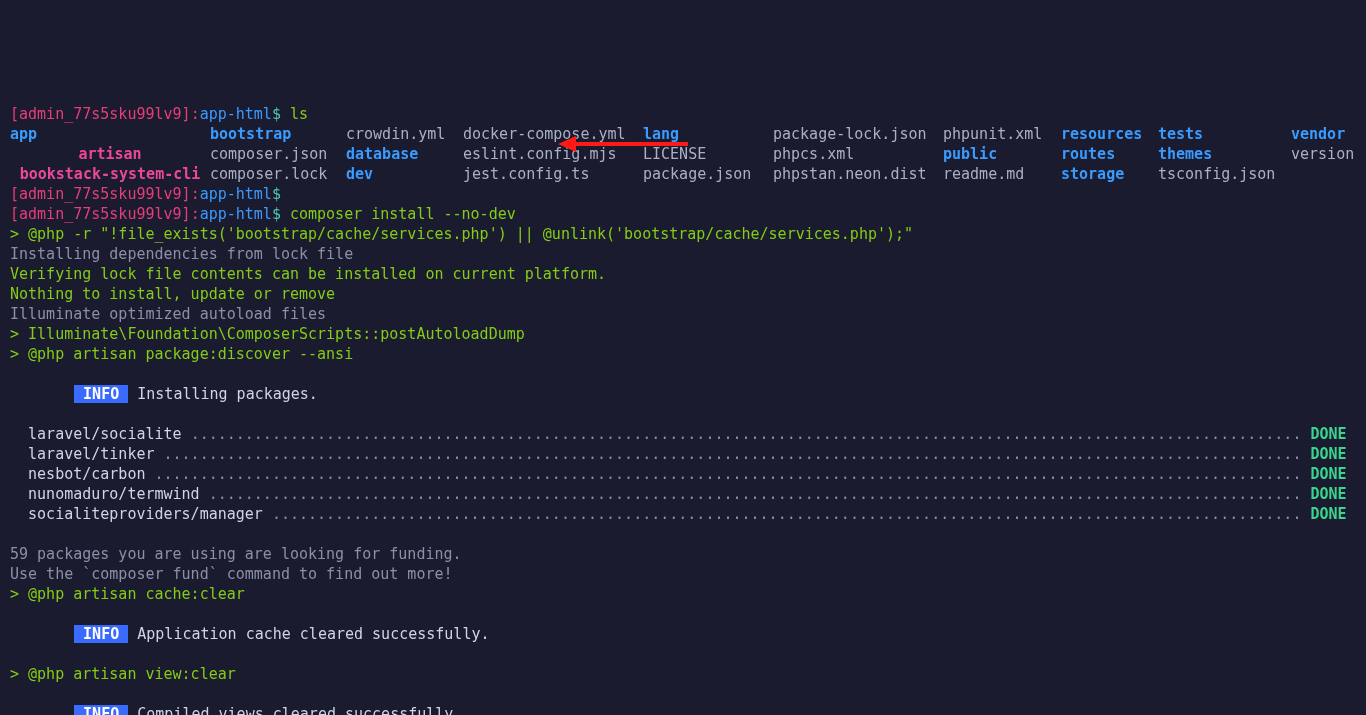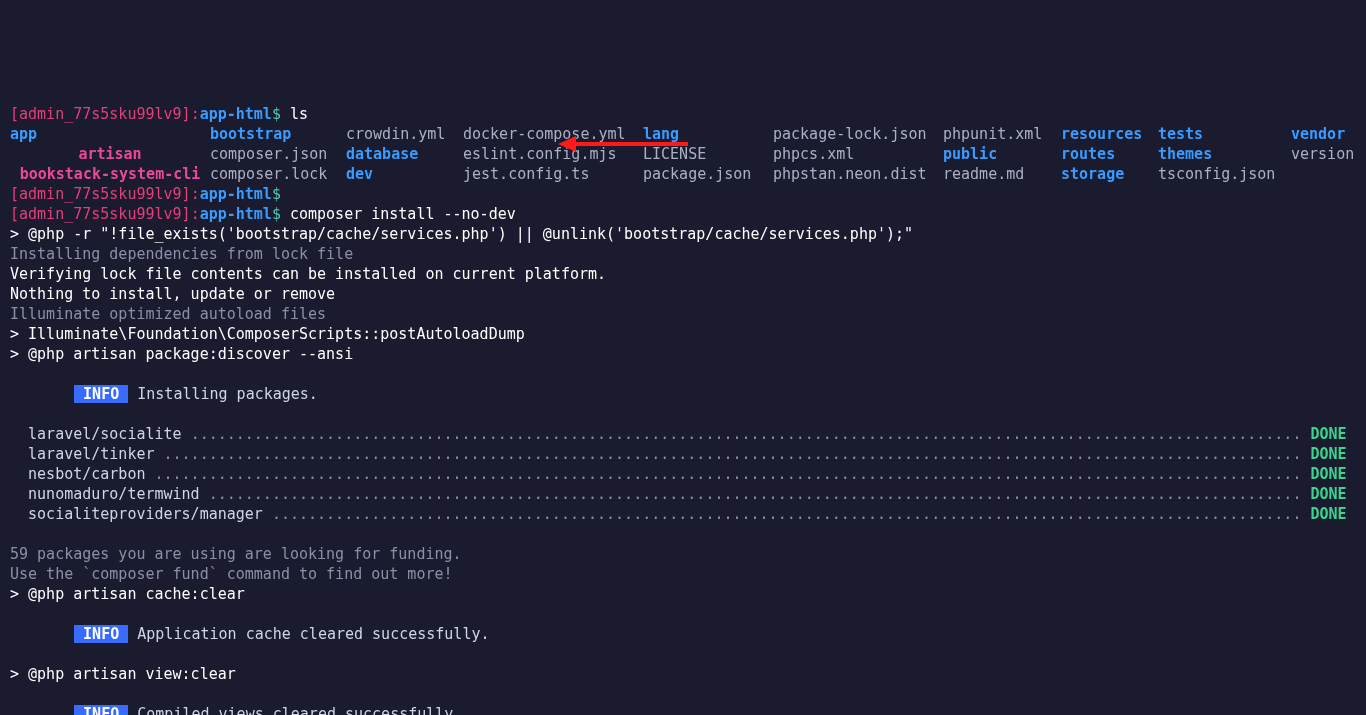--- a/index.html
+++ b/index.html
@@ -15,29 +15,29 @@
     overflow: hidden;
     white-space: pre;
   }
   .term {
     padding: 4px 10px 4px 10px;
     width: 1346px;
   }
   .br-open, .br-close { color: #e63d7b; }
   .user { color: #e63d7b; }
   .colon   { color: #e63d7b; }
-  .cwd     { color: #3a9bff; font-weight: bold; }
+  .cwd     { color: #3a9bff; font-weight: normal; }
   .dollar  { color: #4ec9b0; }
 
   .dir   { color: #3a9bff; font-weight: bold; }
   .file  { color: #aab0c5; }
   .exec  { color: #ec4899; font-weight: bold; text-align: center; }
 
   
-  .cyan   { color: #ffffff; }    
+  .cyan   { color: #84cc16; }    
   .grey   { color: #8b90a8; }    
   .white  { color: #d0d4e4; }    
   .green  { color: #3ad48f; font-weight: bold; }
 
   .info-badge {
     background: #3a6bff;
     color: #ffffff;
     font-weight: bold;
     margin-left: 46px;
   }

